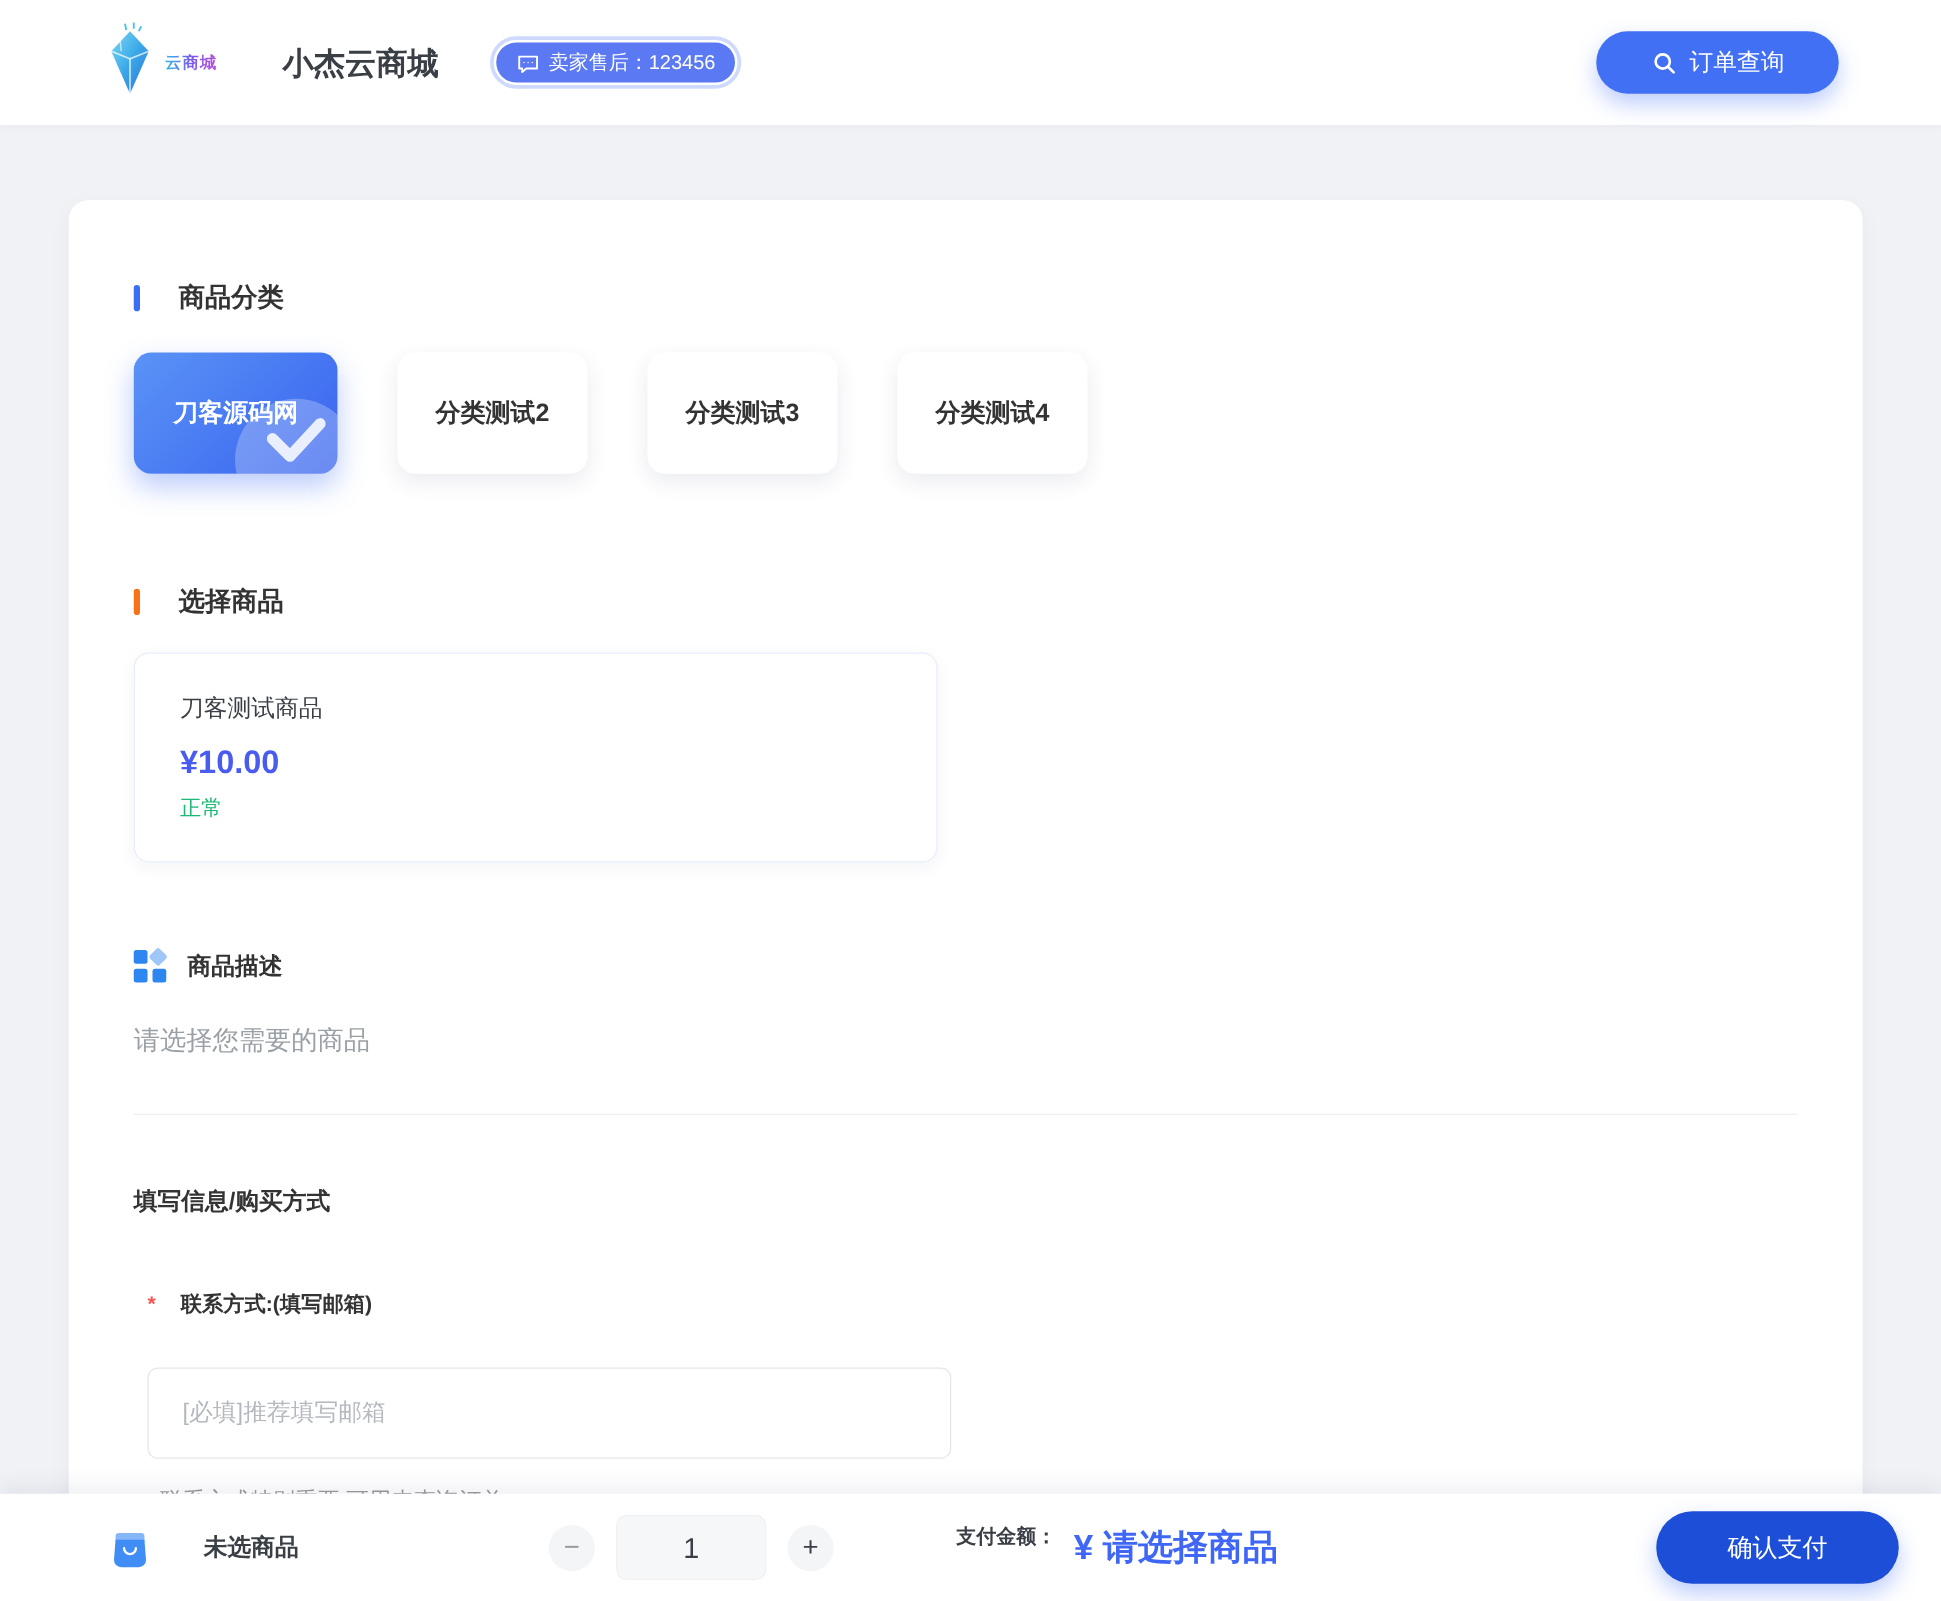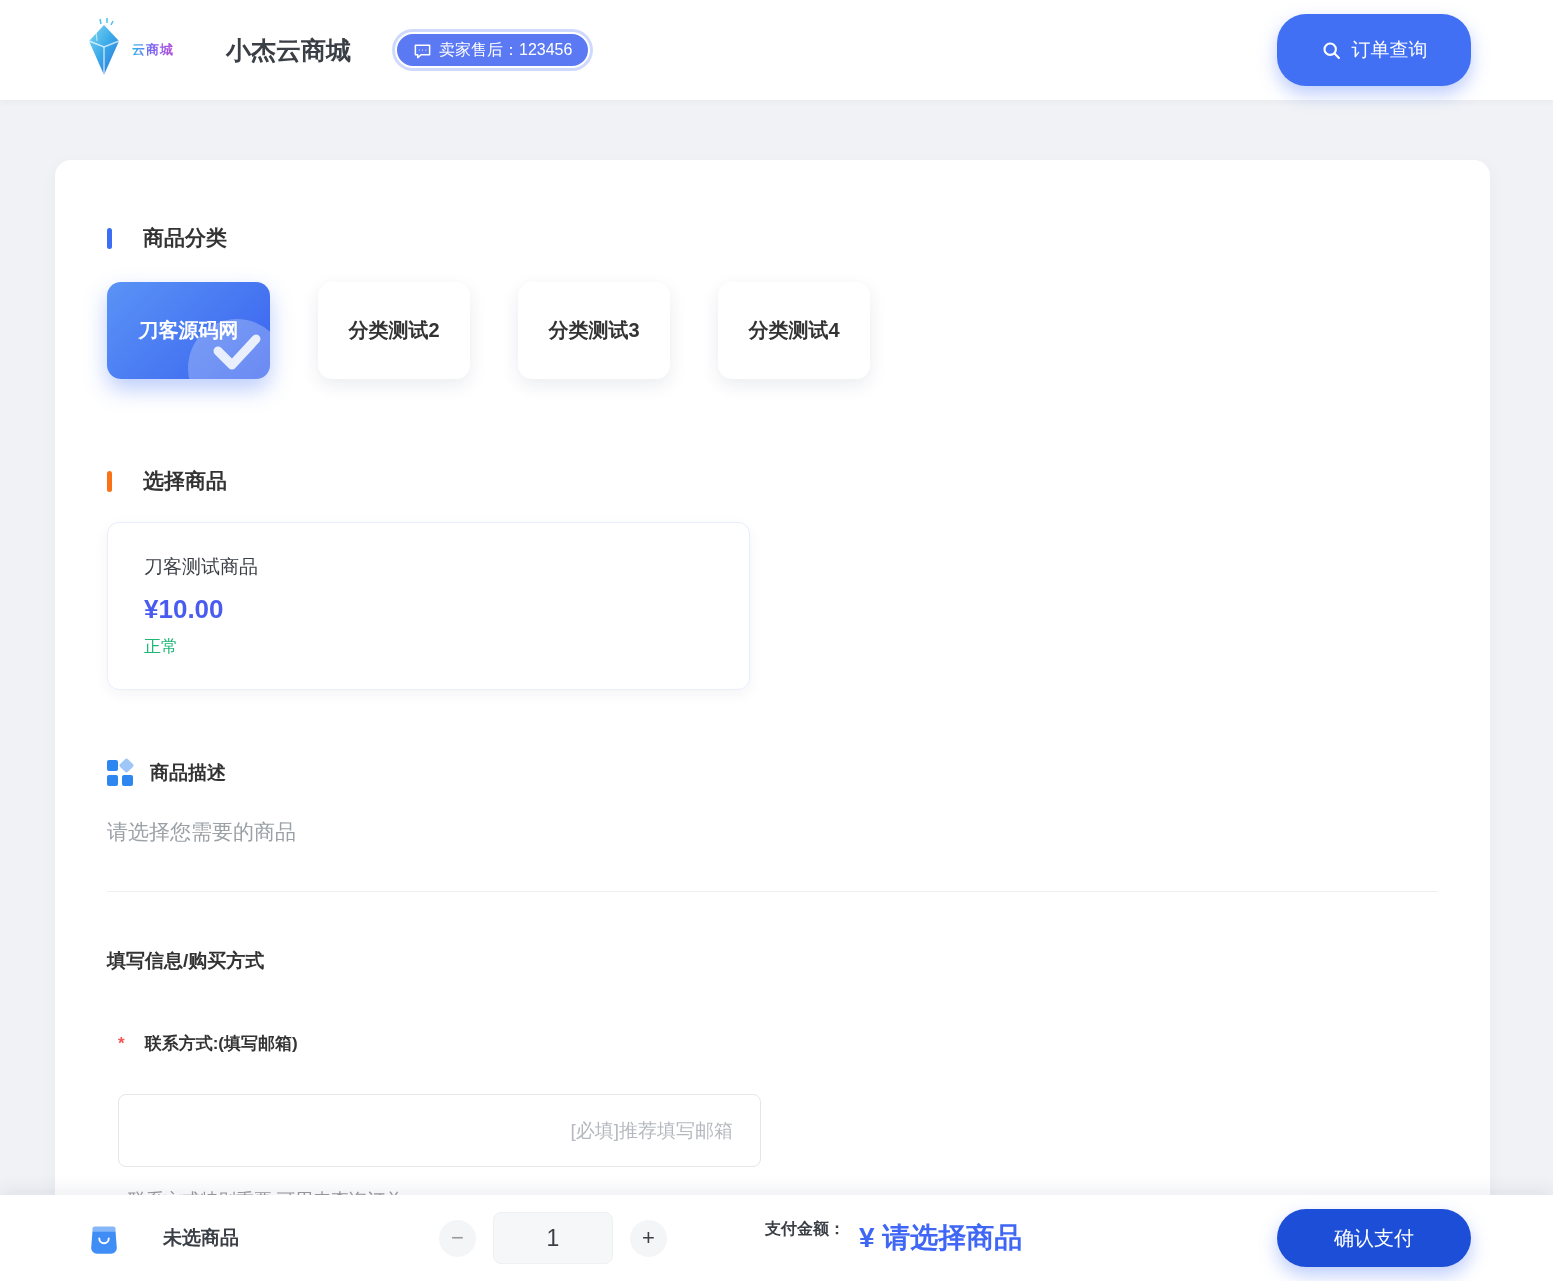--- a/index.html
+++ b/index.html
@@ -29,21 +29,21 @@
   .support-badge {
     margin-left:44px; height:36px;
     background:#5b79f2; color:#fff;
     border:2px solid #fff;
     box-shadow:0 0 0 3px rgba(118,145,248,0.35);
     border-radius:18px;
     display:flex; align-items:center; gap:7px;
     padding:0 16px; font-size:16px;
   }
   .order-query-btn {
-    margin-left:auto; width:194px; height:72px;
+    margin-left:auto; width:194px; height:50px;
     background:#4270f5; color:#fff; border:none; cursor:pointer;
     border-radius:29px; font-size:19px; font-family:inherit;
     display:flex; align-items:center; justify-content:center; gap:10px;
     box-shadow:0 8px 18px rgba(66,112,245,0.35);
   }
 
   
   .main-card {
     width:1435px; margin:60px 0 0 55px;
     background:#fff; border-radius:16px;
@@ -110,32 +110,32 @@
   .section-form { margin-top:56px; }
   .form-title { font-size:19px; font-weight:bold; color:#333; }
   .field-label-row { margin-top:58px; display:flex; align-items:center; margin-left:11px; }
   .required-mark { color:#f25555; font-size:17px; font-weight:bold; }
   .field-label { font-size:17px; font-weight:bold; color:#333; margin-left:20px; }
   .contact-input {
     display:block; margin-top:39px; margin-left:11px;
     width:643px; height:73px;
     border:1px solid #e5e6e8; border-radius:8px;
     padding:0 27px; font-size:19px; font-family:inherit; color:#333;
-    outline:none; background:#fff;text-align:right;
+    outline:none; background:#fff;
   }
   .contact-input::placeholder { color:#b5b9bf; }
   .field-hint { margin-top:21px; margin-left:21px; font-size:18px; color:#9b9b9b; }
 
   
   .bottom-bar {
     position:fixed; left:0; right:0; bottom:0; height:86px;
     background:#fff;
     box-shadow:0 -6px 16px rgba(31,45,90,0.07);
     display:flex; align-items:center;
-    padding:0 82px 0 83px; z-index:10;
+    padding:0 34px 0 83px; z-index:10;
   }
   .cart-status { margin-left:38px; font-size:19px; font-weight:bold; color:#3a3f46; }
   .stepper { margin-left:200px; display:flex; align-items:center; gap:17px; }
   .step-btn {
     width:37px; height:37px; border-radius:50%;
     background:#f4f5f7; border:none; cursor:pointer;
     font-size:22px; line-height:1; font-family:inherit;
     display:flex; align-items:center; justify-content:center;
   }
   .step-btn.minus { color:#97999d; }

